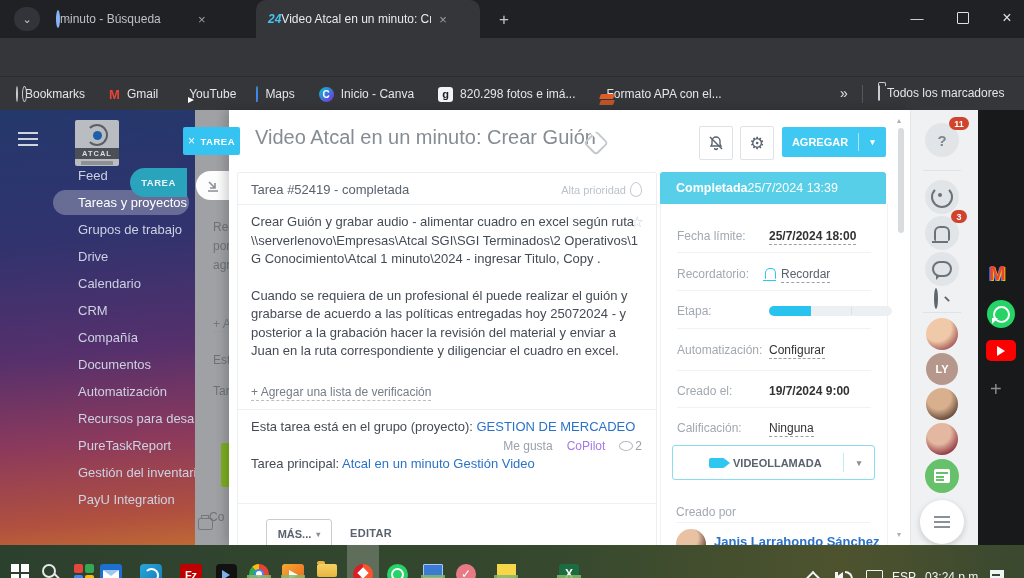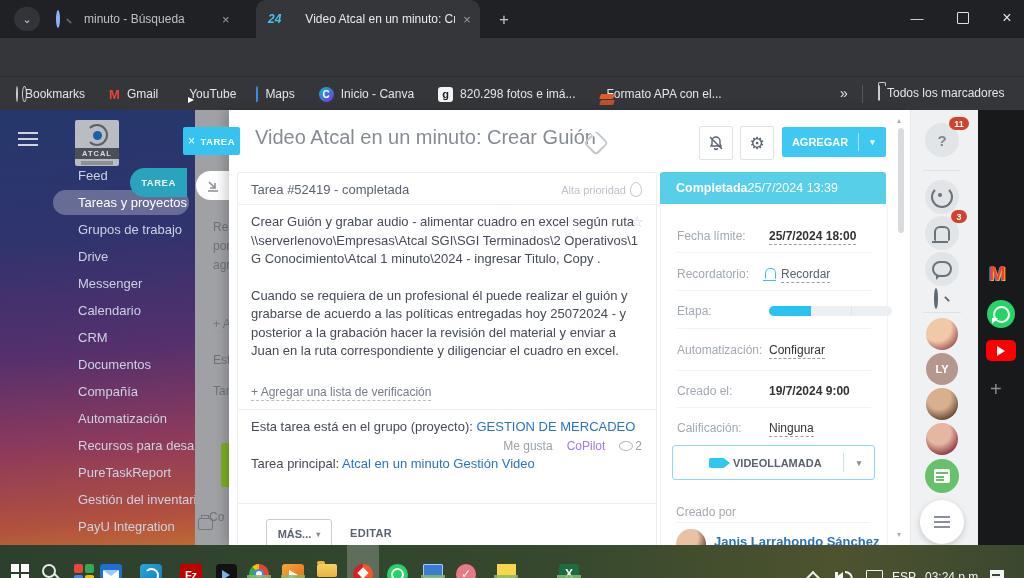--- a/index.html
+++ b/index.html
@@ -6,21 +6,21 @@
   #stage{position:relative;width:1024px;height:578px;overflow:hidden;
          font-family:"Liberation Sans",sans-serif;background:#fff;}
   .abs{position:absolute;}
   .flex{display:flex;align-items:center;}
 
   
   #tabstrip{left:0;top:0;width:1024px;height:38px;background:#1f2125;}
   .tab-search{left:14px;top:7px;width:26px;height:24px;border-radius:12px;background:#32343a;
               color:#c7cacd;font-size:11px;justify-content:center;}
   .tab{top:0;height:38px;color:#bdc1c6;font-size:12px;}
-  .tab .ticon{margin:0 24px 0 12px;}
+  .tab .ticon{margin:0 0 0 12px;}
   .tab-title{white-space:nowrap;overflow:hidden;}
   .tab-close{color:#9aa0a6;font-size:13px;margin-left:8px;cursor:default;}
   #tab1{left:44px;width:210px;}
   #tab2{left:256px;width:224px;background:#35363a;border-radius:10px 10px 0 0;color:#e8eaed;}
   .fav24{color:#45c2f0;font-weight:bold;font-size:12px;font-style:italic;}
   .newtab{left:492px;top:8px;width:24px;height:24px;justify-content:center;color:#c4c7ca;font-size:17px;}
   .winbtn{top:4px;width:30px;height:28px;justify-content:center;color:#dfe1e4;font-size:13px;}
   .winbox{width:10px;height:10px;border:1px solid #dfe1e4;border-radius:1px;}
 
   #toolbar{left:0;top:38px;width:1024px;height:38px;background:#35363a;}
@@ -358,33 +358,30 @@
             <span>Tareas y proyectos</span>
             <span class="sbadge">31</span>
           </div>
         <div class="sitem">
             <span>Grupos de trabajo</span>
           </div>
         <div class="sitem">
             <span>Drive</span>
           </div>
         <div class="sitem">
-            <span>Messenger</span>
-          </div>
-        <div class="sitem">
             <span>Calendario</span>
           </div>
         <div class="sitem">
             <span>CRM</span>
           </div>
         <div class="sitem">
+            <span>Compañía</span>
+          </div>
+        <div class="sitem">
             <span>Documentos</span>
-          </div>
-        <div class="sitem">
-            <span>Compañía</span>
           </div>
         <div class="sitem">
             <span>Automatización</span>
           </div>
         <div class="sitem">
             <span>Recursos para desarrollad...</span>
           </div>
         <div class="sitem">
             <span>PureTaskReport</span>
           </div>

